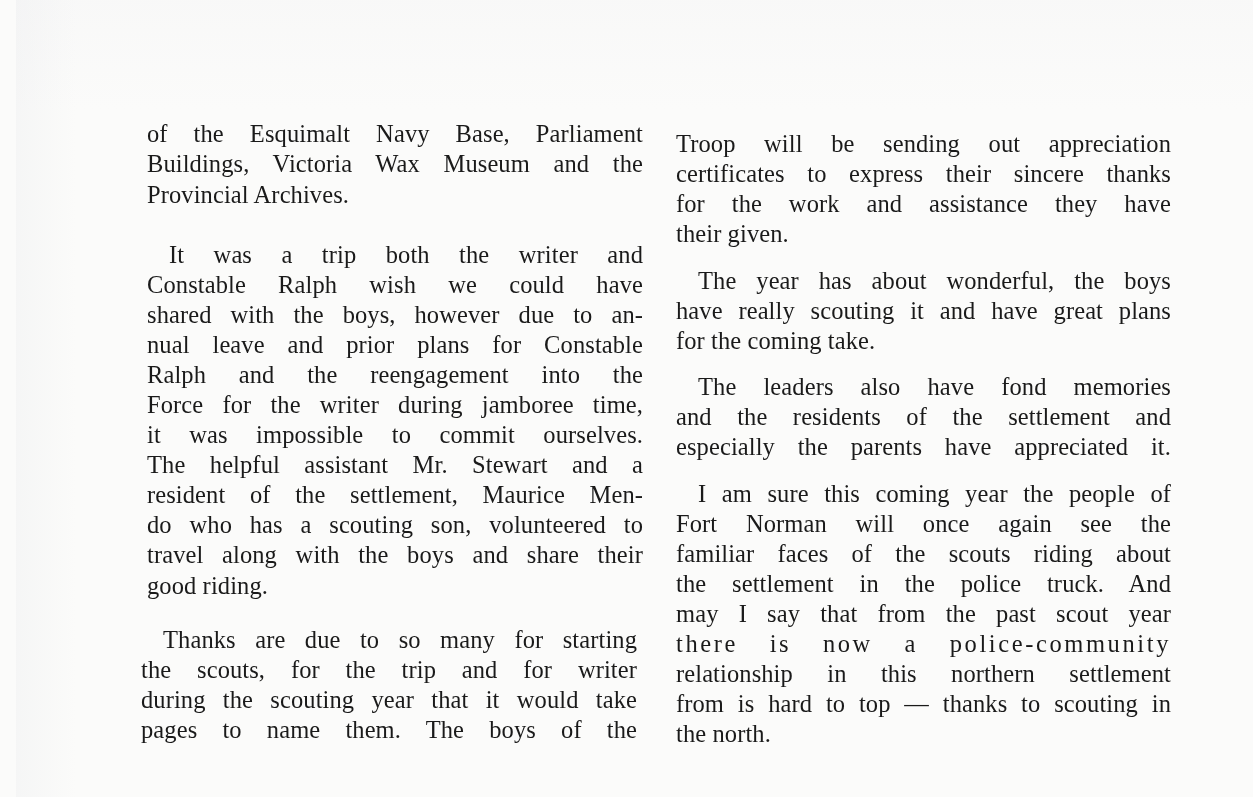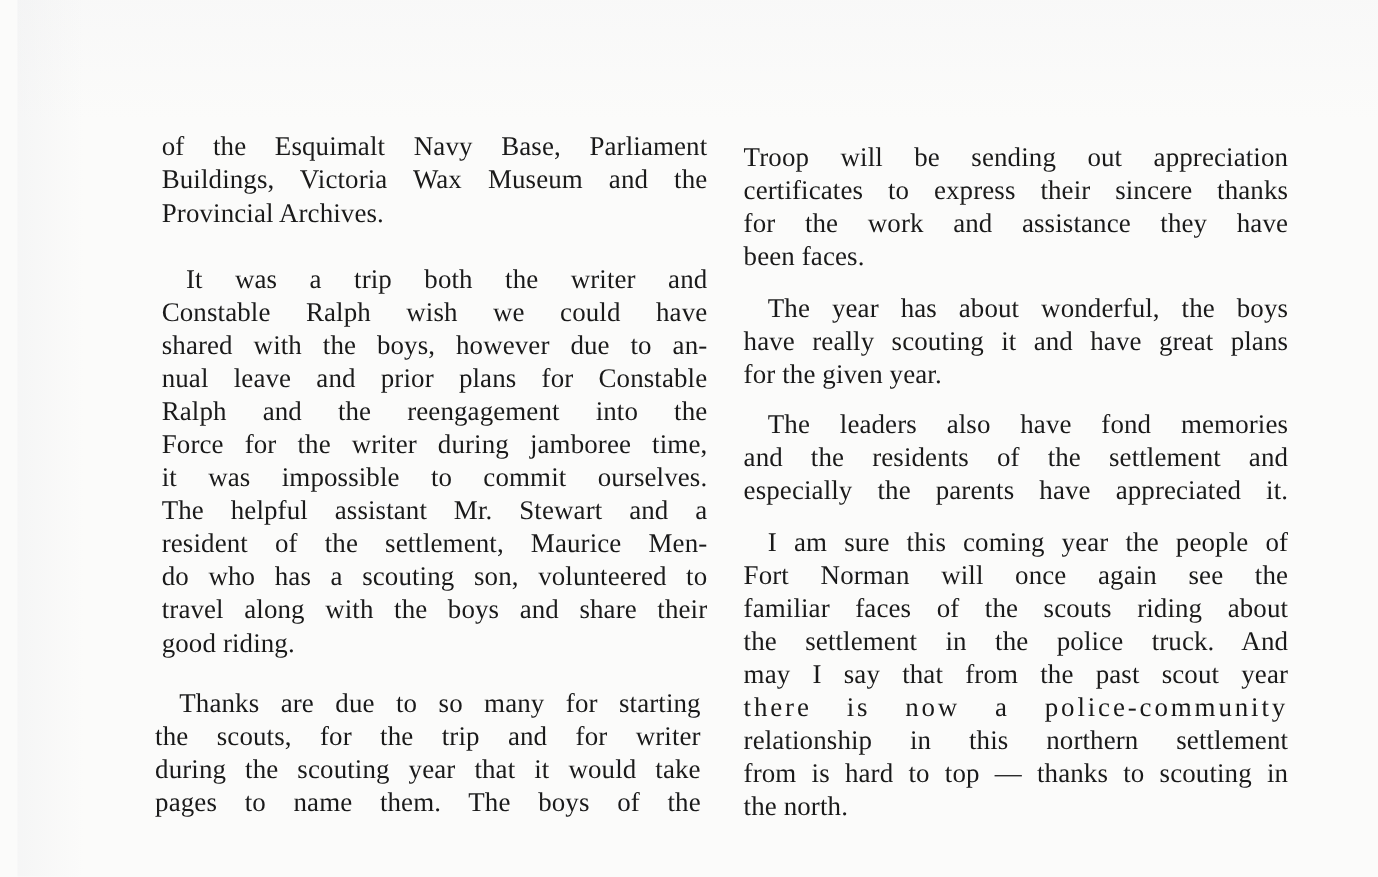--- a/index.html
+++ b/index.html
@@ -87,27 +87,27 @@
       <div class="line" style="top:685px">during the scouting year that it would take</div>
       <div class="line" style="top:715px">pages to name them. The boys of the</div>
     </div>
   </div>
 
   <div class="column col-right">
     <div>
       <div class="line" style="top:129px">Troop will be sending out appreciation</div>
       <div class="line" style="top:159px">certificates to express their sincere thanks</div>
       <div class="line" style="top:189px">for the work and assistance they have</div>
-      <div class="line last" style="top:219px">been faces.</div>
+      <div class="line last" style="top:219px">their given.</div>
     </div>
 
     <div>
       <div class="line indent" style="top:266px">The year has about wonderful, the boys</div>
       <div class="line" style="top:296px">have really scouting it and have great plans</div>
-      <div class="line last" style="top:326px">for the given year.</div>
+      <div class="line last" style="top:326px">for the coming take.</div>
     </div>
 
     <div>
       <div class="line indent" style="top:372px">The leaders also have fond memories</div>
       <div class="line" style="top:402px">and the residents of the settlement and</div>
       <div class="line" style="top:432px">especially the parents have appreciated it.</div>
     </div>
 
     <div>
       <div class="line indent" style="top:479px">I am sure this coming year the people of</div>

